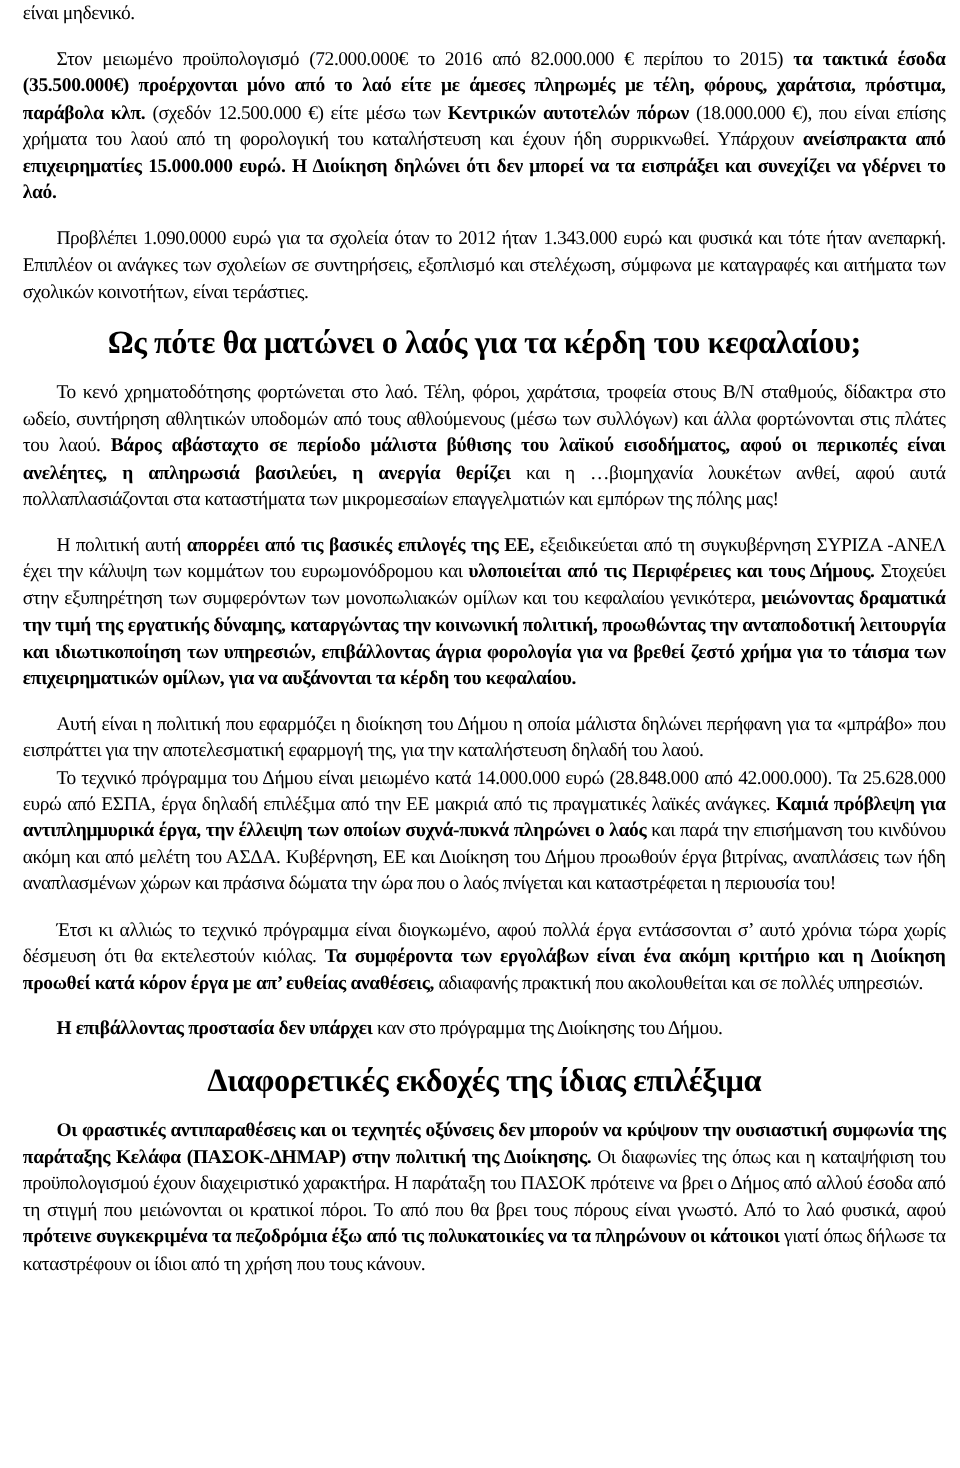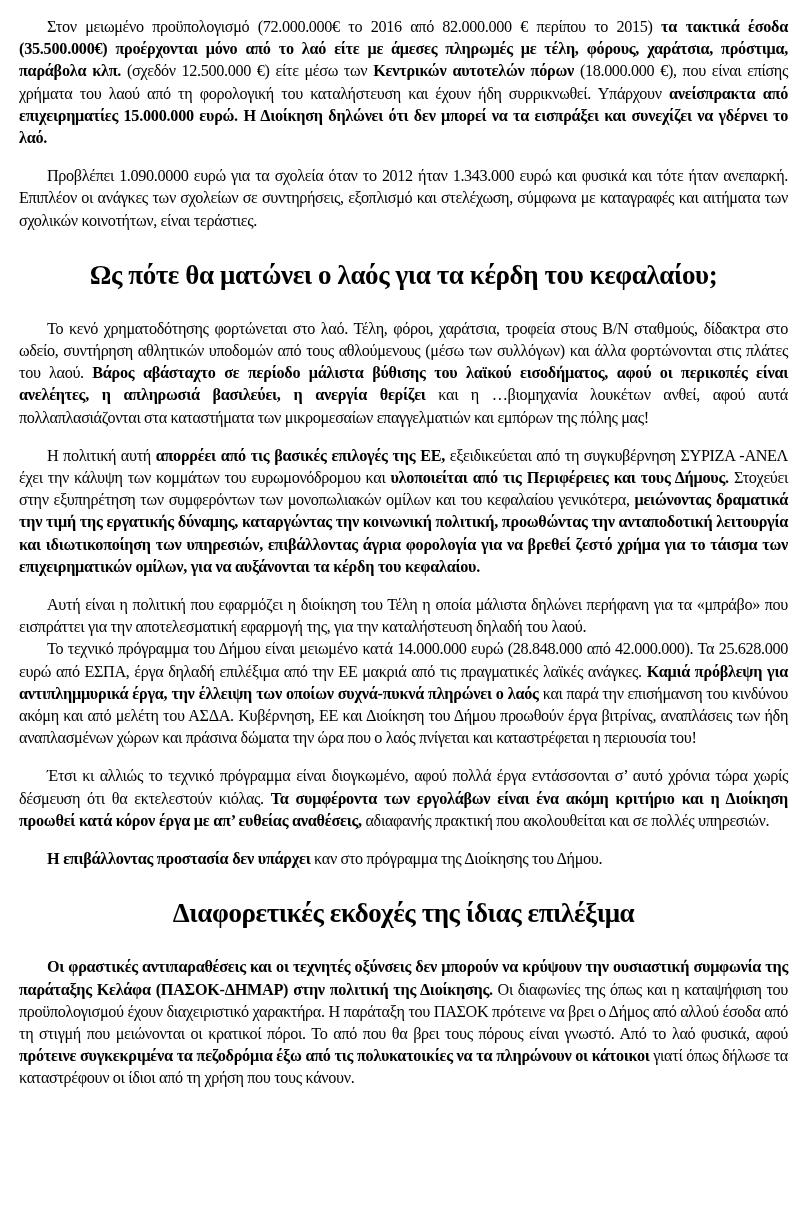--- a/index.html
+++ b/index.html
@@ -10,45 +10,46 @@
       color: #000;
       font-size: 16.2px;
       line-height: 22.2px;
       letter-spacing: -0.35px;
     }
     p { margin: 0; text-align: justify; }
     p.indent { text-indent: 28px; }
     .gap { height: 16px; }
     b { font-weight: bold; letter-spacing: -0.25px; }
     h2 {
-      margin: 16px; text-align: center;
+      margin: 4px; text-align: center;
       font-family: "Liberation Serif", serif;
       font-weight: bold; font-size: 27px; line-height: 34px;
       letter-spacing: -0.4px;
     }
     .h-wrap { padding-top: 10px; padding-bottom: 10px; }
   </style>
 </head>
 <body>
 
 <div class="page">
+  <p><span>είναι μηδενικό.</span></p>
   <div class="gap"></div>
   <p class="indent"><span>Στον μειωμένο προϋπολογισμό (72.000.000€ το 2016 από 82.000.000 € περίπου το 2015) </span><b>τα τακτικά έσοδα (35.500.000€) προέρχονται μόνο από το λαό είτε με άμεσες πληρωμές με τέλη, φόρους, χαράτσια, πρόστιμα, παράβολα κλπ.</b><span> (σχεδόν 12.500.000 €) είτε μέσω των </span><b>Κεντρικών αυτοτελών πόρων</b><span> (18.000.000 €), που είναι επίσης χρήματα του λαού από τη φορολογική του καταλήστευση και έχουν ήδη συρρικνωθεί. Υπάρχουν </span><b>ανείσπρακτα από επιχειρηματίες 15.000.000 ευρώ. Η Διοίκηση δηλώνει ότι δεν μπορεί να τα εισπράξει και συνεχίζει να γδέρνει το λαό.</b></p>
   <div class="gap"></div>
   <p class="indent"><span>Προβλέπει 1.090.0000 ευρώ  για τα σχολεία όταν το 2012 ήταν 1.343.000 ευρώ και φυσικά και τότε ήταν ανεπαρκή. Επιπλέον οι ανάγκες των σχολείων σε συντηρήσεις, εξοπλισμό και στελέχωση, σύμφωνα με καταγραφές και αιτήματα των σχολικών κοινοτήτων, είναι τεράστιες.</span></p>
 
   <div class="h-wrap">
     <h2>Ως πότε θα ματώνει ο λαός για τα κέρδη του κεφαλαίου;</h2>
   </div>
 
   <p class="indent"><span>Το κενό χρηματοδότησης φορτώνεται στο λαό. Τέλη, φόροι, χαράτσια, τροφεία στους Β/Ν σταθμούς, δίδακτρα στο ωδείο, συντήρηση αθλητικών υποδομών από τους αθλούμενους (μέσω των συλλόγων) και άλλα φορτώνονται στις πλάτες του λαού. </span><b>Βάρος αβάσταχτο σε περίοδο μάλιστα βύθισης του λαϊκού εισοδήματος, αφού οι περικοπές είναι ανελέητες, η απληρωσιά βασιλεύει, η ανεργία θερίζει</b><span> και η …βιομηχανία λουκέτων ανθεί, αφού αυτά πολλαπλασιάζονται στα καταστήματα των μικρομεσαίων επαγγελματιών και εμπόρων της πόλης μας!</span></p>
   <div class="gap"></div>
   <p class="indent"><span>Η πολιτική αυτή </span><b>απορρέει από τις βασικές επιλογές της ΕΕ,</b><span> εξειδικεύεται από τη συγκυβέρνηση ΣΥΡΙΖΑ -ΑΝΕΛ έχει την κάλυψη των κομμάτων του ευρωμονόδρομου και </span><b>υλοποιείται από τις Περιφέρειες και τους Δήμους.</b><span> Στοχεύει στην εξυπηρέτηση των συμφερόντων των μονοπωλιακών ομίλων και του κεφαλαίου γενικότερα, </span><b>μειώνοντας δραματικά την τιμή της εργατικής δύναμης, καταργώντας την κοινωνική πολιτική, προωθώντας την ανταποδοτική λειτουργία και ιδιωτικοποίηση των υπηρεσιών, επιβάλλοντας άγρια φορολογία για να βρεθεί ζεστό χρήμα για το τάισμα των επιχειρηματικών ομίλων, για να αυξάνονται τα κέρδη του κεφαλαίου.</b></p>
   <div class="gap"></div>
-  <p class="indent"><span>Αυτή είναι η πολιτική που εφαρμόζει η διοίκηση του Τέλη η οποία μάλιστα  δηλώνει περήφανη για τα «μπράβο» που εισπράττει για την αποτελεσματική εφαρμογή της, για την καταλήστευση δηλαδή του λαού.</span></p>
+  <p class="indent"><span>Αυτή είναι η πολιτική που εφαρμόζει η διοίκηση του Δήμου η οποία μάλιστα  δηλώνει περήφανη για τα «μπράβο» που εισπράττει για την αποτελεσματική εφαρμογή της, για την καταλήστευση δηλαδή του λαού.</span></p>
 
 
   <p class="indent"><span>Το τεχνικό πρόγραμμα του Δήμου είναι μειωμένο κατά 14.000.000 ευρώ (28.848.000 από 42.000.000). Τα 25.628.000 ευρώ από ΕΣΠΑ, έργα δηλαδή επιλέξιμα από την ΕΕ μακριά από τις πραγματικές λαϊκές ανάγκες. </span><b>Καμιά πρόβλεψη για αντιπλημμυρικά έργα, την έλλειψη των οποίων συχνά-πυκνά πληρώνει ο λαός</b><span> και παρά την επισήμανση του κινδύνου ακόμη και από μελέτη του ΑΣΔΑ. Κυβέρνηση, ΕΕ και Διοίκηση του Δήμου  προωθούν έργα βιτρίνας, αναπλάσεις των ήδη αναπλασμένων χώρων και πράσινα δώματα την ώρα που ο λαός πνίγεται και καταστρέφεται η περιουσία του!</span></p>
   <div class="gap"></div>
   <p class="indent"><span>Έτσι κι αλλιώς το τεχνικό πρόγραμμα είναι διογκωμένο, αφού πολλά έργα εντάσσονται σ’ αυτό χρόνια τώρα χωρίς δέσμευση ότι θα εκτελεστούν κιόλας. </span><b>Τα συμφέροντα των εργολάβων είναι ένα ακόμη κριτήριο και η Διοίκηση προωθεί κατά κόρον έργα με απ’ ευθείας αναθέσεις,</b><span> αδιαφανής πρακτική που ακολουθείται και σε πολλές υπηρεσιών.</span></p>
   <div class="gap"></div>
   <p class="indent"><b>Η επιβάλλοντας προστασία δεν υπάρχει</b><span> καν στο πρόγραμμα της Διοίκησης του Δήμου.</span></p>
 
   <div class="h-wrap">
     <h2>Διαφορετικές εκδοχές της ίδιας επιλέξιμα</h2>

